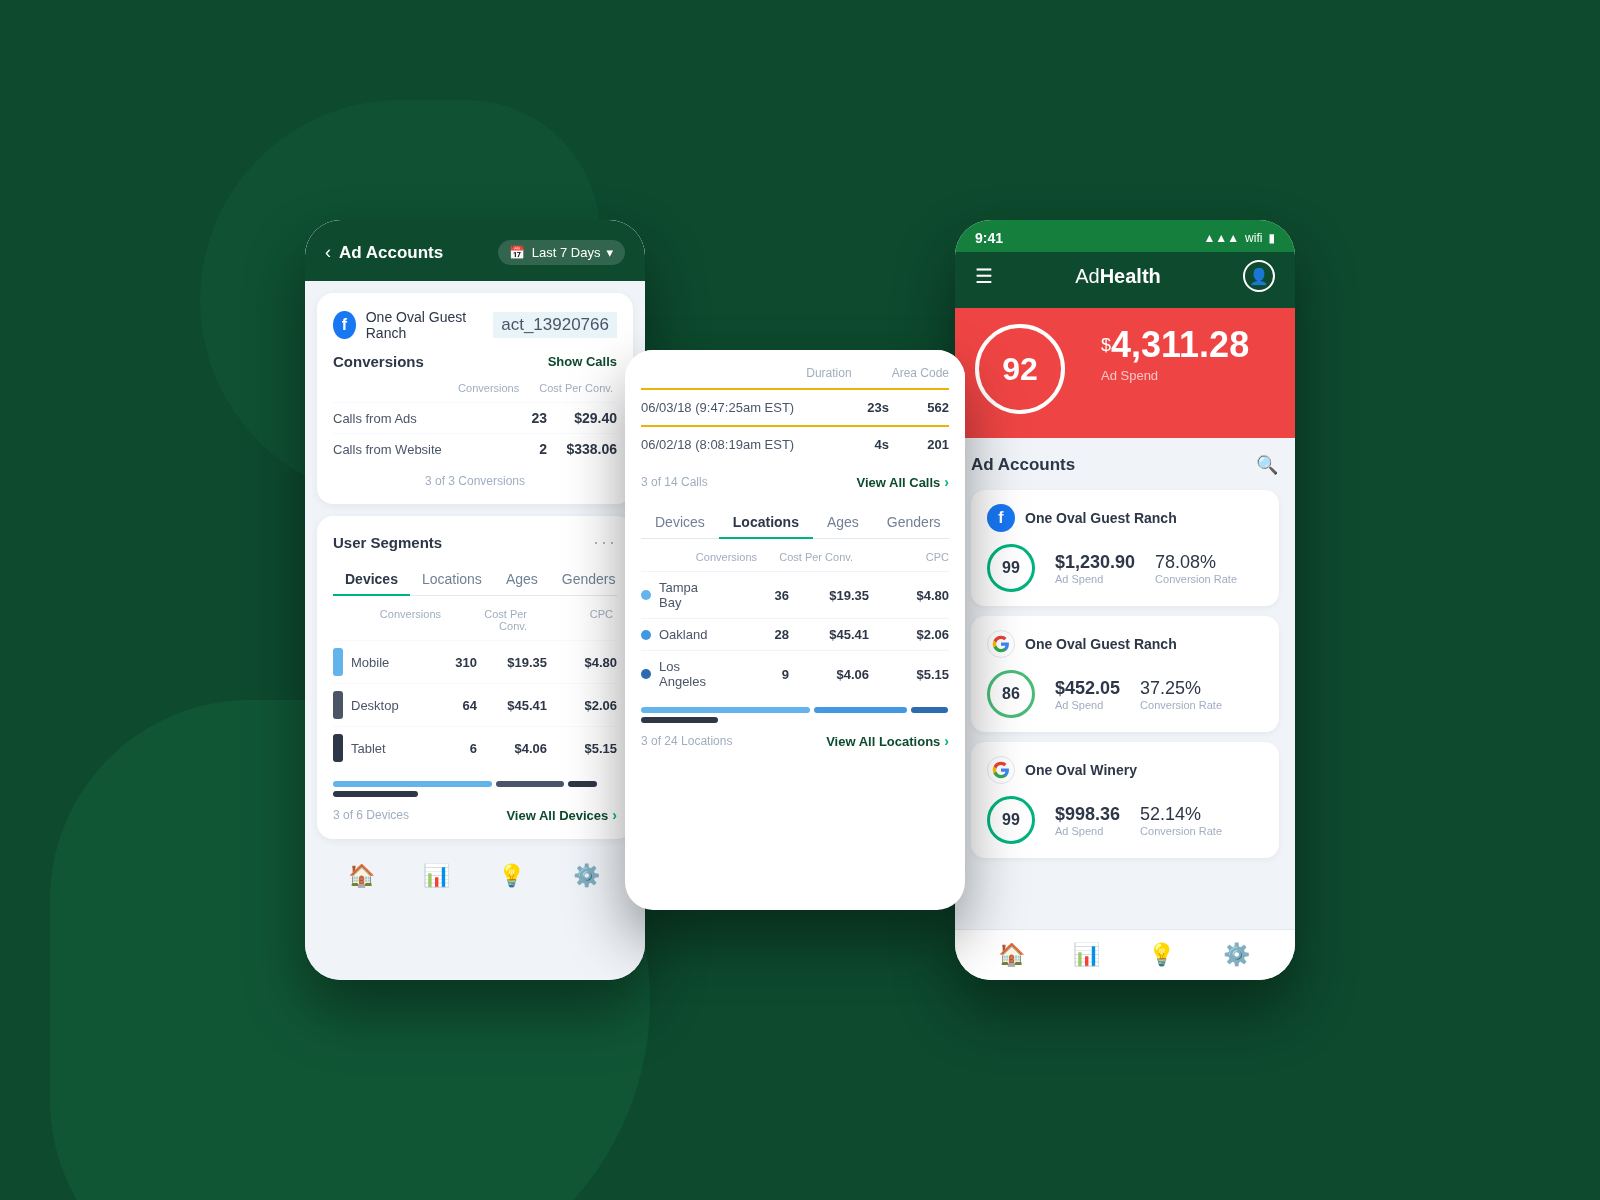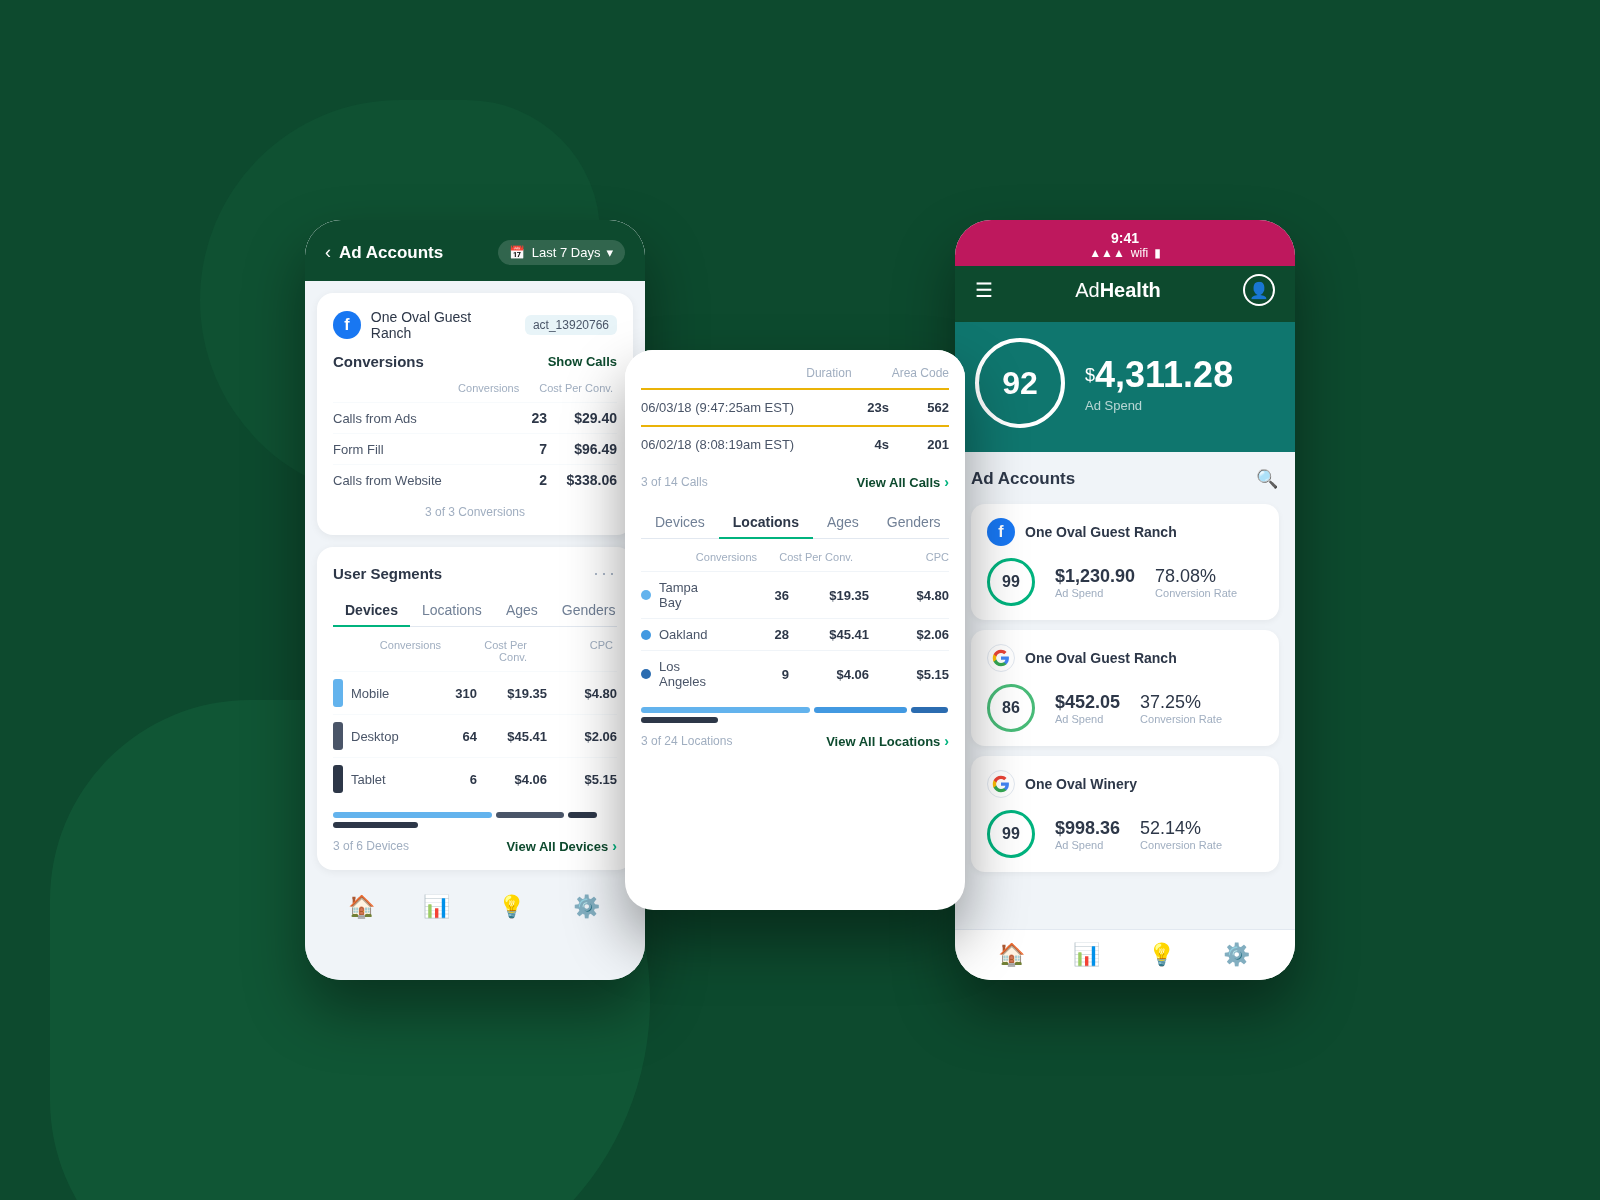--- a/index.html
+++ b/index.html
@@ -132,22 +132,22 @@
       background: #1877f2;
       border-radius: 50%;
       display: flex; align-items: center; justify-content: center;
       color: white; font-weight: 900; font-size: 16px;
     }
     .account-name { font-size: 14px; font-weight: 500; color: #2d3748; }
     .account-id {
       margin-left: auto;
       background: #e8f4f8;
       padding: 3px 8px;
-      border-radius: 6px;
-      font-size: 12px;
+      border-radius: 0;
+      font-size: 17px;
       color: #4a5568;
     }
 
     
     .conv-table { width: 100%; }
     .conv-table-header {
       display: flex;
       justify-content: flex-end;
       gap: 20px;
       font-size: 11px;
@@ -400,26 +400,25 @@
       background: white;
       border-radius: 36px;
       overflow: hidden;
       box-shadow: 0 30px 60px rgba(0,0,0,0.4);
       z-index: 2;
       margin-left: -10px;
     }
 
     
     .status-bar {
-      background: #be185d;
+      background: #15803d;
       padding: 10px 20px 6px;
       display: flex;
       justify-content: space-between;
       align-items: center;
-      flex-direction: column;
     }
     .status-time { color: white; font-size: 14px; font-weight: 600; }
     .status-icons { display: flex; gap: 6px; align-items: center; color: white; font-size: 12px; }
 
     
     .adheralth-header {
       background: #0d4a2e;
       padding: 8px 20px 16px;
       display: flex;
       align-items: center;
@@ -431,25 +430,24 @@
     .profile-icon {
       width: 32px; height: 32px;
       border: 2px solid white;
       border-radius: 50%;
       display: flex; align-items: center; justify-content: center;
       color: white; font-size: 16px;
     }
 
     
     .score-section {
-      background: #0f766e;
+      background: #ef4444;
       padding: 16px 20px 24px;
       display: flex;
-      align-items: center;
-      gap: 20px;
+      gap: 36px;
     }
     .score-circle {
       width: 90px; height: 90px;
       border-radius: 50%;
       border: 4px solid white;
       display: flex; align-items: center; justify-content: center;
       color: white;
       font-size: 32px;
       font-weight: 700;
       flex-shrink: 0;
@@ -578,25 +576,20 @@
         </div>
         <div class="conv-table">
           <div class="conv-table-header">
             <span>Conversions</span>
             <span>Cost Per Conv.</span>
           </div>
           <div class="conv-row">
             <span class="conv-label">Calls from Ads</span>
             <span class="conv-num">23</span>
             <span class="conv-cost">$29.40</span>
-          </div>
-          <div class="conv-row">
-            <span class="conv-label">Form Fill</span>
-            <span class="conv-num">7</span>
-            <span class="conv-cost">$96.49</span>
           </div>
           <div class="conv-row">
             <span class="conv-label">Calls from Website</span>
             <span class="conv-num">2</span>
             <span class="conv-cost">$338.06</span>
           </div>
         </div>
         <div class="conv-footer">3 of 3 Conversions</div>
       </div>
 

